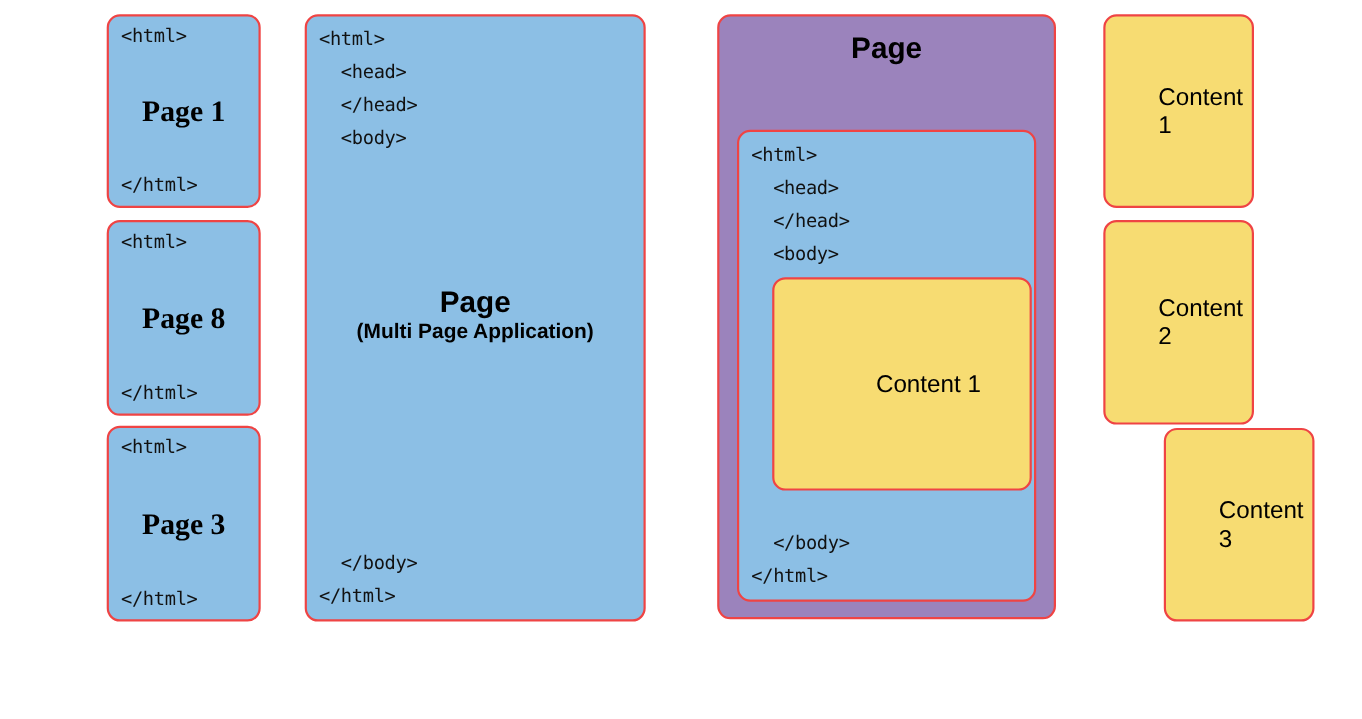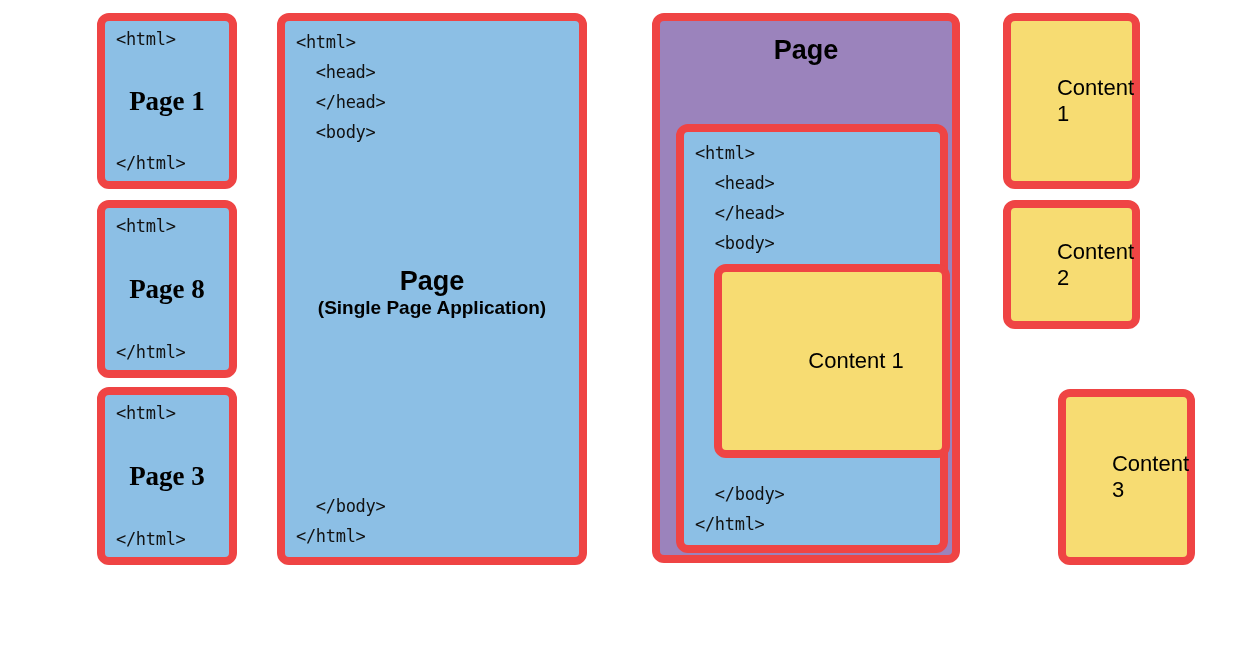--- a/index.html
+++ b/index.html
@@ -16,21 +16,21 @@
     width: 1238px;
     height: 654px;
     background: #ffffff;
     overflow: hidden;
   }
 
   
   .box {
     position: absolute;
     box-sizing: border-box;
-    border: 8px solid #ef4444;
+    border: 2px solid #ef4444;
     border-radius: 12px;
   }
   .blue  { background: #8CBFE5; }
   .yellow{ background: #F7DC72; padding-left: 48px; }
   .purple{ background: #9B83BC; }
 
   
   .code {
     font-family: "DejaVu Sans Mono", "Liberation Mono", monospace;
     font-size: 17px;
@@ -153,21 +153,21 @@
     <div class="code-line">&lt;/html&gt;</div>
   </div>
 
   <div class="box blue" style="left:277px; top:13px; width:310px; height:552px;">
     <div class="code code-top">&lt;html&gt;
   &lt;head&gt;
   &lt;/head&gt;
   &lt;body&gt;</div>
     <div class="big-label" style="top:245px;">
       <span class="lbl-main">Page</span>
-      <span class="lbl-sub">(Single Page Application)</span>
+      <span class="lbl-sub">(Multi Page Application)</span>
     </div>
     <div class="code code-bottom">  &lt;/body&gt;
 &lt;/html&gt;</div>
   </div>
 
   <div class="box purple" style="left:652px; top:13px; width:308px; height:550px;">
 
     <div class="big-label" style="top:14px;">
       <span class="lbl-main">Page</span>
     </div>
@@ -184,21 +184,21 @@
 
       <div class="code code-bottom">  &lt;/body&gt;
 &lt;/html&gt;</div>
     </div>
   </div>
 
   <div class="box yellow content-card" style="left:1003px; top:13px; width:137px; height:176px;">
     <span class="content-label">Content 1</span>
   </div>
 
-  <div class="box yellow content-card" style="left:1003px; top:200px; width:137px; height:129px;">
+  <div class="box yellow content-card" style="left:1003px; top:200px; width:137px; height:186px;">
     <span class="content-label">Content 2</span>
   </div>
 
   <div class="box yellow content-card" style="left:1058px; top:389px; width:137px; height:176px;">
     <span class="content-label">Content 3</span>
   </div>
 
 
 </div>
 

